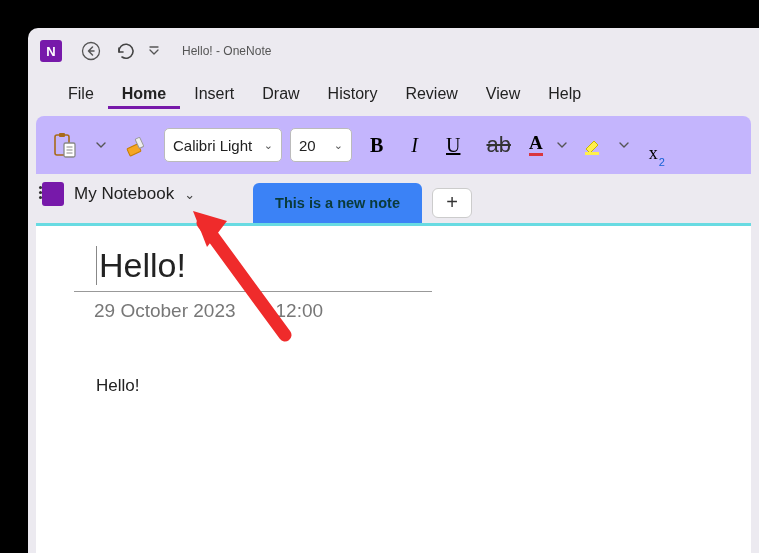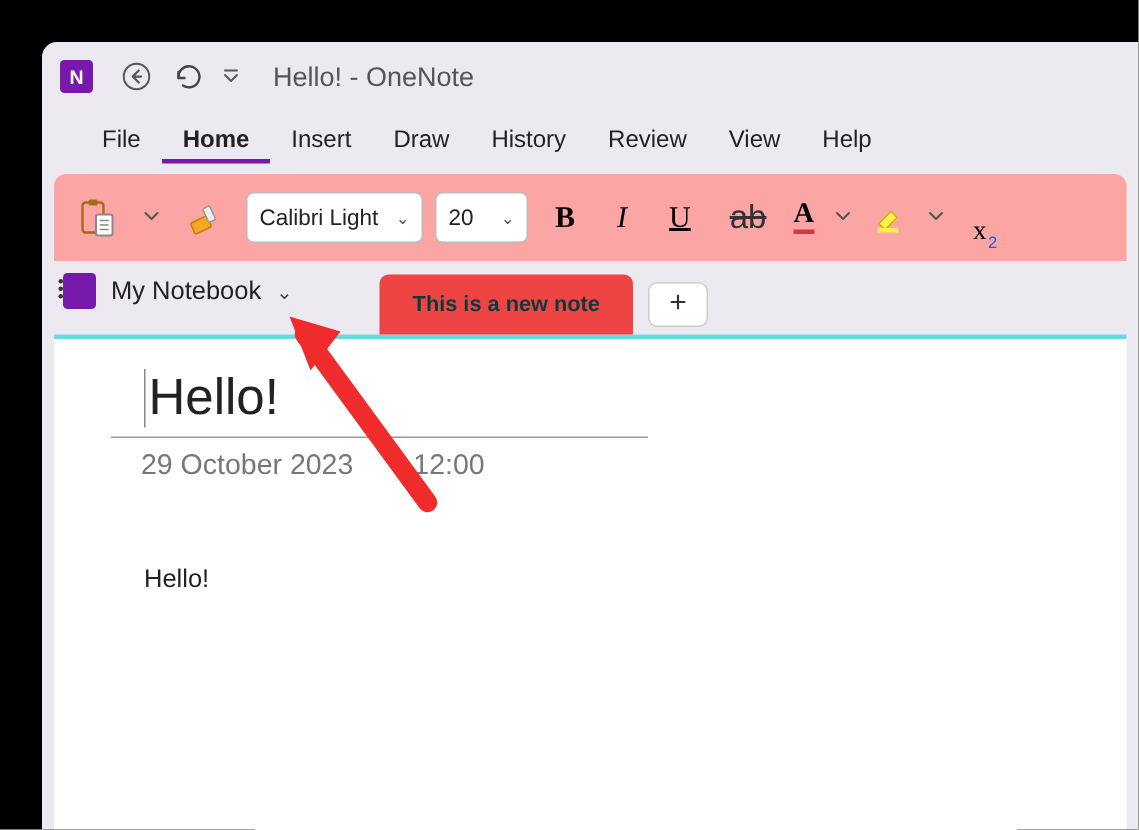--- a/index.html
+++ b/index.html
@@ -41,21 +41,21 @@
   }
   .tb-btn {
     width: 30px; height: 30px;
     display: flex; align-items: center; justify-content: center;
     color: #444;
     border-radius: 4px;
   }
   .title-text {
     margin-left: 14px;
     color: #555;
-    font-size: 18px;
+    font-size: 12px;
   }
   
   .menubar {
     height: 40px;
     display: flex;
     align-items: center;
     padding: 0 26px;
     gap: 0;
   }
   .menu-item {
@@ -65,21 +65,21 @@
     cursor: pointer;
   }
   .menu-item.active {
     font-weight: 600;
     border-bottom: 3px solid #7719aa;
     padding-bottom: 3px;
   }
   
   .ribbon {
     margin: 2px 8px 0 8px;
-    background: #fca5a5;
+    background: #c4b5fd;
     border-radius: 8px 8px 0 0;
     height: 58px;
     display: flex;
     align-items: center;
     padding: 0 10px;
     gap: 8px;
   }
   .rib-btn {
     height: 38px;
     display: flex; align-items: center; justify-content: center;
@@ -142,21 +142,21 @@
     border-radius: 3px;
     position: relative;
   }
   .nb-icon::before {
     content:""; position:absolute; left:-3px; top:4px; width:3px; height:3px; background:#333; border-radius:50%;
     box-shadow: 0 5px 0 #333, 0 10px 0 #333;
   }
   .nb-caret { font-size: 13px; color:#444; }
   .page-tab {
     margin-left: 48px;
-    background: #ef4444;
+    background: #3b82f6;
     color: #0a3a3a;
     font-weight: 600;
     font-size: 14.5px;
     display:flex; align-items:center; justify-content:center;
     padding: 0 22px;
     border-radius: 6px 6px 0 0;
     align-self: flex-end;
     height: 40px;
   }
   .add-tab {

